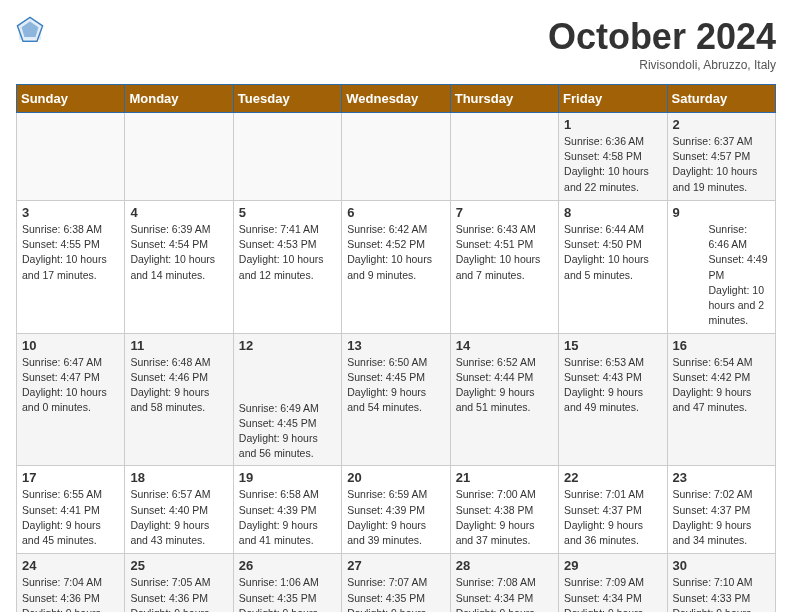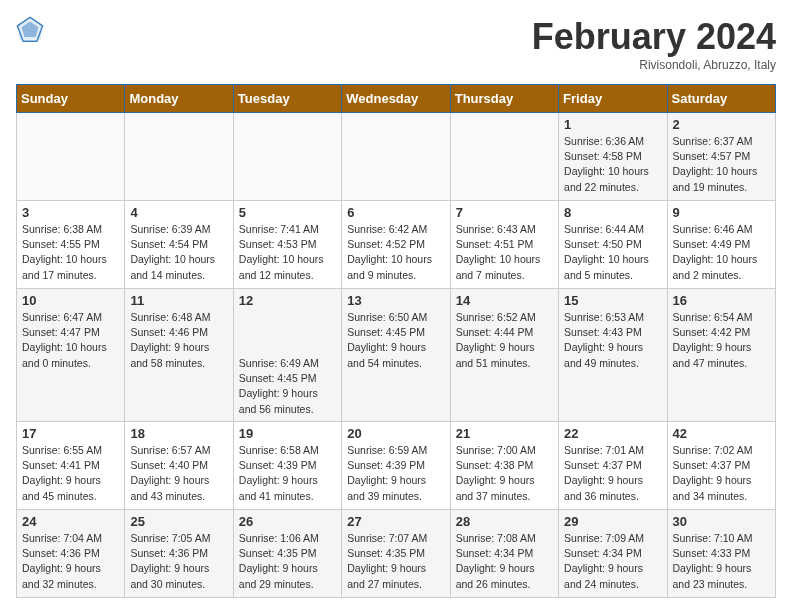--- a/index.html
+++ b/index.html
@@ -96,21 +96,21 @@
 
 <div class="header">
   <div class="logo">
     <svg class="logo-icon" viewBox="0 0 40 40" xmlns="http://www.w3.org/2000/svg">
       <polygon points="20,4 36,14 36,34 20,34 4,34 4,14" fill="#3a7fc1" opacity="0.15"></polygon>
       <polygon points="20,2 38,14 30,36 10,36 2,14" fill="none" stroke="#3a7fc1" stroke-width="2"></polygon>
       <polygon points="20,8 32,16 28,30 12,30 8,16" fill="#3a7fc1" opacity="0.5"></polygon>
     </svg>
   </div>
   <div class="title-block">
-    <div class="month-title">February 2024</div>
+    <div class="month-title">October 2024</div>
     <div class="location-title">Rivisondoli, Abruzzo, Italy</div>
   </div>
 </div>
 
 <table>
   <thead>
     <tr>
     <th>Sunday</th>
         <th>Monday</th>
         <th>Tuesday</th>
@@ -172,21 +172,21 @@
 Daylight: 10 hours and 7 minutes.</div>
         </td>
         <td>
           <span class="day-number">8</span>
           <div class="day-info" style="white-space: pre-line;">Sunrise: 6:44 AM
 Sunset: 4:50 PM
 Daylight: 10 hours and 5 minutes.</div>
         </td>
         <td>
           <span class="day-number">9</span>
-          <div class="day-info" style="white-space: pre-line;">Sunrise: 6:46 AM
+          <div class="day-info" style="white-space: pre-line; margin-left: 36px;">Sunrise: 6:46 AM
 Sunset: 4:49 PM
 Daylight: 10 hours and 2 minutes.</div>
         </td>
       </tr>
       <tr>
         <td>
           <span class="day-number">10</span>
           <div class="day-info" style="white-space: pre-line;">Sunrise: 6:47 AM
 Sunset: 4:47 PM
 Daylight: 10 hours and 0 minutes.</div>
@@ -259,21 +259,21 @@
 Sunset: 4:38 PM
 Daylight: 9 hours and 37 minutes.</div>
         </td>
         <td>
           <span class="day-number">22</span>
           <div class="day-info" style="white-space: pre-line;">Sunrise: 7:01 AM
 Sunset: 4:37 PM
 Daylight: 9 hours and 36 minutes.</div>
         </td>
         <td>
-          <span class="day-number">42</span>
+          <span class="day-number">23</span>
           <div class="day-info" style="white-space: pre-line;">Sunrise: 7:02 AM
 Sunset: 4:37 PM
 Daylight: 9 hours and 34 minutes.</div>
         </td>
       </tr>
       <tr>
         <td>
           <span class="day-number">24</span>
           <div class="day-info" style="white-space: pre-line;">Sunrise: 7:04 AM
 Sunset: 4:36 PM

